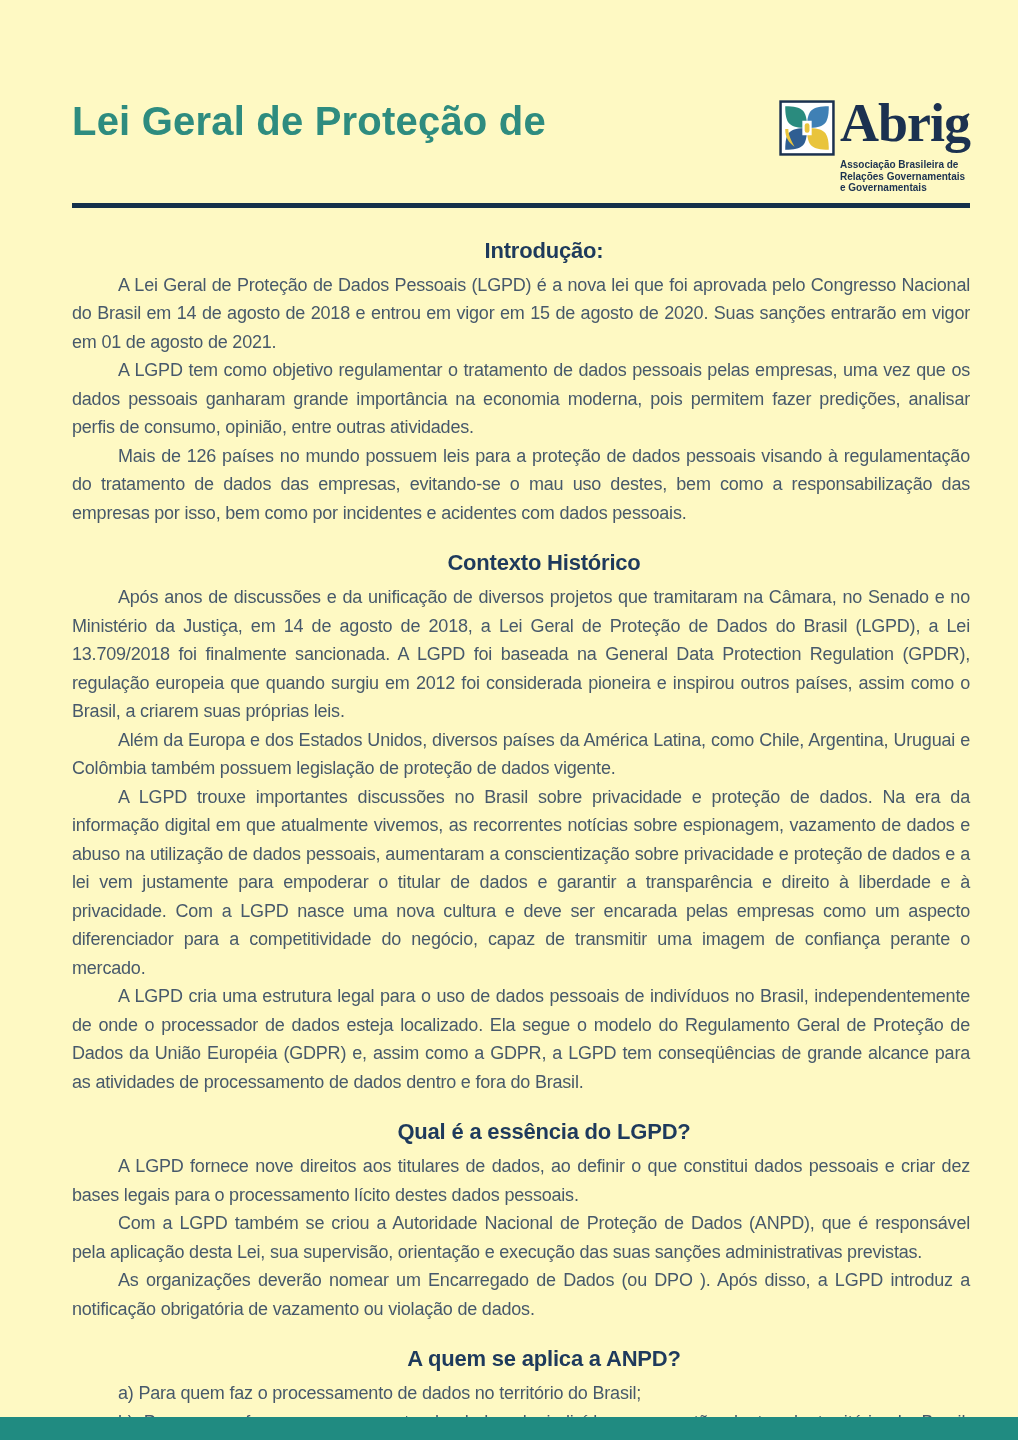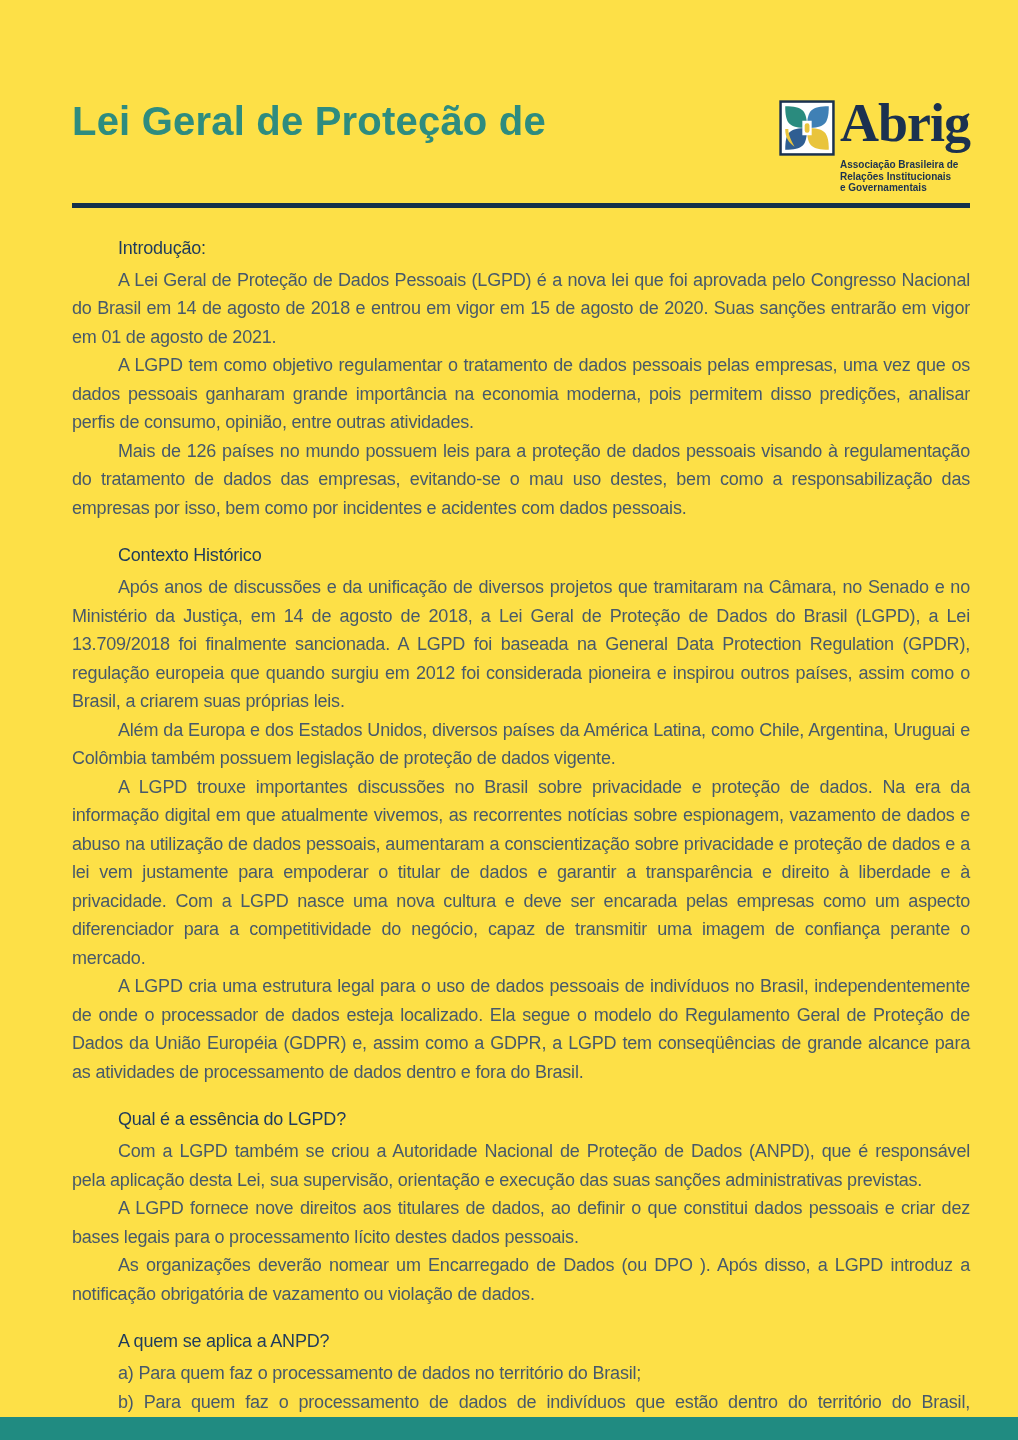--- a/index.html
+++ b/index.html
@@ -1,21 +1,21 @@
 <!DOCTYPE html>
 <html lang="pt"><head>
 <meta charset="utf-8">
 <style>
   * { margin: 0; padding: 0; box-sizing: border-box; }
   html, body { background: #e8e8e8; }
   .page {
     position: relative;
     width: 1018px;
     height: 1440px;
-    background: #fde047;
+    background: #fef9c3;
     overflow: hidden;
     font-family: "Liberation Sans", sans-serif;
   }
   .content { padding: 98px 48px 0 72px; }
 
   
   .header { display: flex; justify-content: space-between; align-items: flex-start; }
   .doc-title {
     color: #2E8C7F;
     font-size: 40px;
@@ -46,25 +46,26 @@
     border: none;
     height: 5px;
     background: #14304A;
     margin-top: 9px;
   }
 
   
   .doc-main { margin-top: 30px; }
   .section-heading {
     color: #1E3A5C;
-    font-size: 18px;
-    font-weight: 400;
+    font-size: 22px;
+    font-weight: 700;
     padding-left: 46px;
     margin: 23px 0 7px 0;
     letter-spacing: -0.2px;
+    text-align: center;
   }
   .doc-main section:first-child .section-heading { margin-top: 0; }
   .para {
     color: #47596B;
     font-size: 18px;
     line-height: 28.5px;
     text-align: justify;
     text-indent: 46px;
     letter-spacing: -0.2px;
   }
@@ -97,50 +98,50 @@
           <path d="M27,27 C44,27 48,31 48,48 C31,48 27,44 27,27 Z" fill="#E9C43C"></path>
           <path d="M27,27 C27,44 23,48 6,48 C6,31 10,27 27,27 Z" fill="#2F5E92"></path>
           <path d="M6,28 C6,36 9,41 15,45 C11,38 9,33 9,28 Z" fill="#E9C43C"></path>
           <rect x="22.5" y="20" width="9" height="14" fill="#ffffff"></rect>
           <rect x="24.8" y="22.5" width="4.6" height="9" rx="2.2" fill="#E9C43C"></rect>
         </svg>
         <div class="logo-text-col">
           <div class="logo-name">Abrig</div>
           <div class="logo-tagline">
             <div>Associação Brasileira de</div>
-            <div>Relações Institucionais</div>
+            <div>Relações Governamentais</div>
             <div>e Governamentais</div>
           </div>
         </div>
       </div>
     </header>
 
     <hr class="rule">
 
     <main class="doc-main">
 
       <section>
         <h2 class="section-heading">Introdução:</h2>
         <p class="para">A Lei Geral de Proteção de Dados Pessoais (LGPD) é a nova lei que foi aprovada pelo Congresso Nacional do Brasil em 14 de agosto de 2018 e entrou em vigor em 15 de agosto de 2020. Suas sanções entrarão em vigor em 01 de agosto de 2021.</p>
-        <p class="para">A LGPD tem como objetivo regulamentar o tratamento de dados pessoais pelas empresas, uma vez que os dados pessoais ganharam grande importância na economia moderna, pois permitem disso predições, analisar perfis de consumo, opinião, entre outras atividades.</p>
+        <p class="para">A LGPD tem como objetivo regulamentar o tratamento de dados pessoais pelas empresas, uma vez que os dados pessoais ganharam grande importância na economia moderna, pois permitem fazer predições, analisar perfis de consumo, opinião, entre outras atividades.</p>
         <p class="para">Mais de 126 países no mundo possuem leis para a proteção de dados pessoais visando à regulamentação do tratamento de dados das empresas, evitando-se o mau uso destes, bem como a responsabilização das empresas por isso, bem como por incidentes e acidentes com dados pessoais.</p>
       </section>
 
       <section>
         <h2 class="section-heading">Contexto Histórico</h2>
         <p class="para">Após anos de discussões e da unificação de diversos projetos que tramitaram na Câmara, no Senado e no Ministério da Justiça, em 14 de agosto de 2018, a Lei Geral de Proteção de Dados do Brasil (LGPD), a Lei 13.709/2018 foi finalmente sancionada. A LGPD foi baseada na General Data Protection Regulation (GPDR), regulação europeia que quando surgiu em 2012 foi considerada pioneira e inspirou outros países, assim como o Brasil, a criarem suas próprias leis.</p>
         <p class="para">Além da Europa e dos Estados Unidos, diversos países da América Latina, como Chile, Argentina, Uruguai e Colômbia também possuem legislação de proteção de dados vigente.</p>
         <p class="para">A LGPD trouxe importantes discussões no Brasil sobre privacidade e proteção de dados. Na era da informação digital em que atualmente vivemos, as recorrentes notícias sobre espionagem, vazamento de dados e abuso na utilização de dados pessoais, aumentaram a conscientização sobre privacidade e proteção de dados e a lei vem justamente para empoderar o titular de dados e garantir a transparência e direito à liberdade e à privacidade. Com a LGPD nasce uma nova cultura e deve ser encarada pelas empresas como um aspecto diferenciador para a competitividade do negócio, capaz de transmitir uma imagem de confiança perante o mercado.</p>
         <p class="para">A LGPD cria uma estrutura legal para o uso de dados pessoais de indivíduos no Brasil, independentemente de onde o processador de dados esteja localizado. Ela segue o modelo do Regulamento Geral de Proteção de Dados da União Européia (GDPR) e, assim como a GDPR, a LGPD tem conseqüências de grande alcance para as atividades de processamento de dados dentro e fora do Brasil.</p>
       </section>
 
       <section>
         <h2 class="section-heading">Qual é a essência do LGPD?</h2>
+        <p class="para">A LGPD fornece nove direitos aos titulares de dados, ao definir o que constitui dados pessoais e criar dez bases legais para o processamento lícito destes dados pessoais.</p>
         <p class="para">Com a LGPD também se criou a Autoridade Nacional de Proteção de Dados (ANPD), que é responsável pela aplicação desta Lei, sua supervisão, orientação e execução das suas sanções administrativas previstas.</p>
-        <p class="para">A LGPD fornece nove direitos aos titulares de dados, ao definir o que constitui dados pessoais e criar dez bases legais para o processamento lícito destes dados pessoais.</p>
         <p class="para">As organizações deverão nomear um Encarregado de Dados (ou DPO ). Após disso, a LGPD introduz a notificação obrigatória de vazamento ou violação de dados.</p>
       </section>
 
       <section>
         <h2 class="section-heading">A quem se aplica a ANPD?</h2>
         <p class="para">a) Para quem faz o processamento de dados no território do Brasil;</p>
         <p class="para stretch">b) Para quem faz o processamento de dados de indivíduos que estão dentro do território do Brasil,</p>
       </section>
 
     </main>

